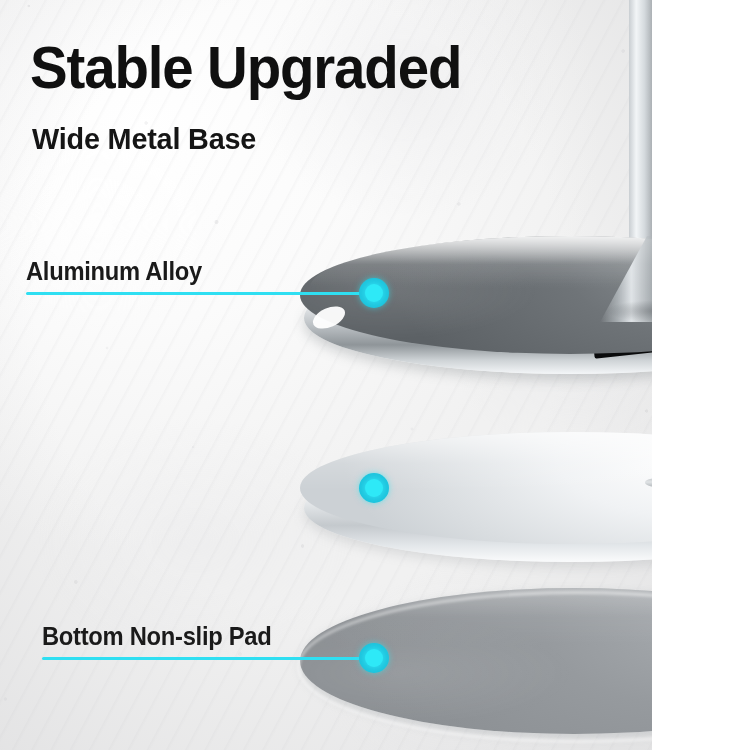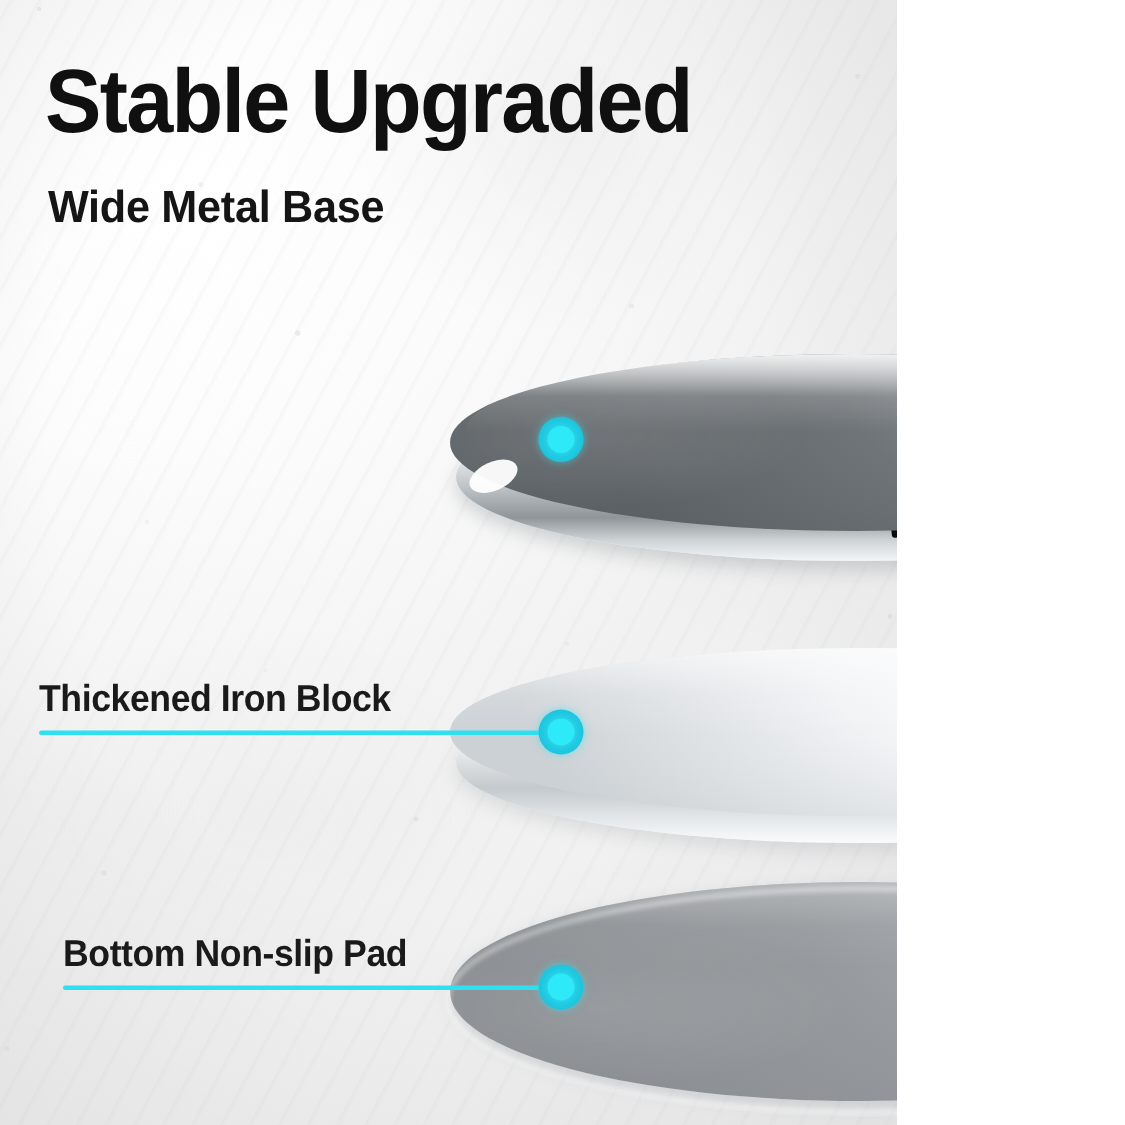--- a/index.html
+++ b/index.html
@@ -3,21 +3,21 @@
 <meta charset="utf-8">
 <style>
   html, body {
     margin: 0;
     padding: 0;
     background: #ffffff;
   }
 
   #canvas {
     position: relative;
-    width: 598px;
+    width: 652px;
     height: 750px;
     overflow: hidden;
     background-color: #f4f4f4;
     font-family: "Liberation Sans", sans-serif;
     -webkit-font-smoothing: antialiased;
   }
 
   
   .bg-base {
     position: absolute;
@@ -439,26 +439,26 @@
     <div class="alu-edge-hi"></div>
     <div class="alu-notch"></div>
   </div>
 
   <div class="pole-foot"></div>
   <div class="pole-foot-shadow"></div>
 
   <div class="headline">Stable Upgraded</div>
   <div class="subhead">Wide Metal Base</div>
 
-  <div class="callout-dot" style="left:374px; top:293px;"></div>
-
-  <div class="callout" style="left:26px; top:450px; width:345px; height:40px;">
-    <div class="callout-label">Thickened Iron Block</div>
+  <div class="callout" style="left:26px; top:255px; width:345px; height:40px;">
+    <div class="callout-label">Aluminum Alloy</div>
     <div class="callout-rule" style="width:345px;"></div>
   </div>
+  <div class="callout-dot" style="left:374px; top:293px;"></div>
+
   <div class="callout-dot" style="left:374px; top:488px;"></div>
 
   <div class="callout" style="left:26px; top:620px; width:345px; height:40px;margin-left:16px;">
     <div class="callout-label">Bottom Non-slip Pad</div>
     <div class="callout-rule" style="width:345px;"></div>
   </div>
   <div class="callout-dot" style="left:374px; top:658px;"></div>
 
 </div>
 

